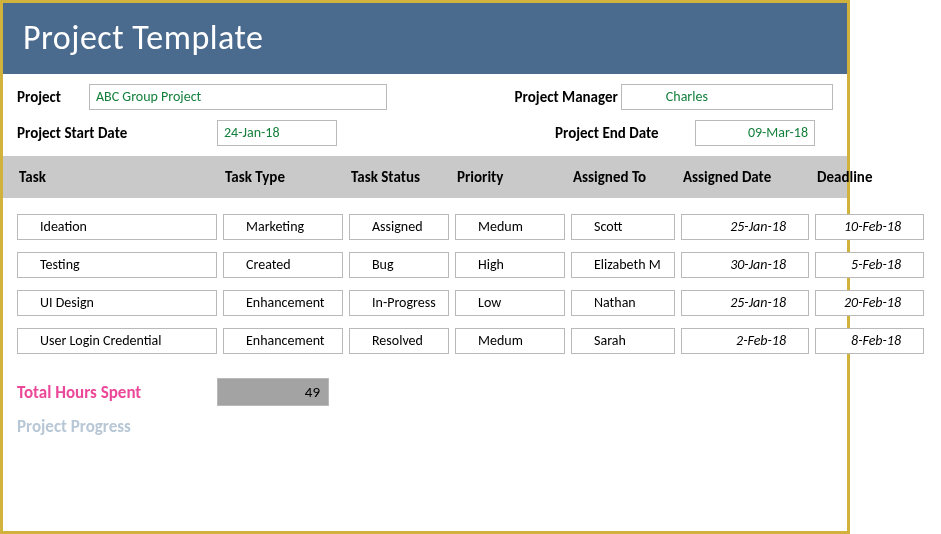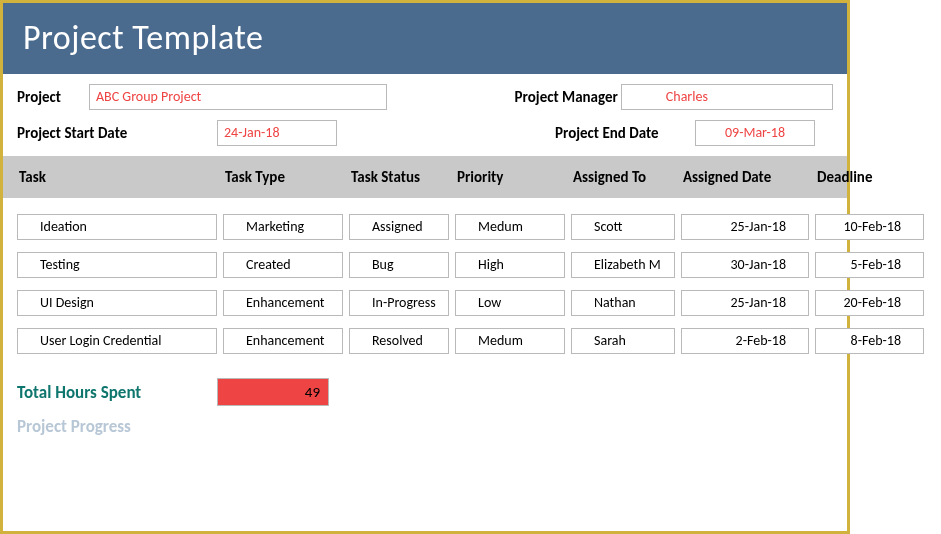--- a/index.html
+++ b/index.html
@@ -39,34 +39,34 @@
     font-weight: 700;
     color: #000;
   }
   .meta-input {
     border: 1px solid #b9b9b9;
     background: #fff;
     height: 26px;
     line-height: 24px;
     padding: 0 6px;
     font-size: 14px;
-    color: #ef4444;
+    color: #15803d;
   }
   
   .col-project-lbl { width: 80px; }
   .col-project-val { width: 330px; }
   .gap1 { width: 128px; }
   .col-pm-lbl { width: 130px; padding-left: 12px; }
   .col-pm-val { width: 230px; padding-left: 44px; }
 
   .col-start-lbl { width: 200px; }
   .col-start-val { width: 120px; text-align: left; }
   .gap2 { width: 218px; }
   .col-end-lbl { width: 140px; }
-  .col-end-val { width: 120px; text-align: center; }
+  .col-end-val { width: 120px; text-align: right; }
 
   .grid {
     margin-top: 0;
   }
   .grid-header, .grid-row {
     display: grid;
     grid-template-columns: 206px 126px 106px 116px 110px 134px 115px;
     font-size: 15px;
     padding-left: 14px;
   }
@@ -91,42 +91,42 @@
     border: 1px solid #b9b9b9;
     background: #fff;
     height: 26px;
     line-height: 24px;
     padding: 0 22px;
     font-size: 14px;
     margin-right: 6px;
     white-space: nowrap;
     overflow: hidden;
   }
-  .cell.num { text-align: right; }
+  .cell.num { text-align: right; font-style: italic; }
 
   .summary {
     padding: 18px 14px 0 14px;
   }
   .summary-row {
     display: flex;
     align-items: center;
     margin-bottom: 10px;
   }
   .summary-label {
     width: 200px;
     font-weight: 700;
     font-size: 17px;
-    color: #0f766e;
+    color: #ec4899;
   }
   .summary-label.faded {
     color: #b8c7d6;
   }
   .summary-input {
     border: 1px solid #b9b9b9;
-    background: #ef4444;
+    background: #a3a3a3;
     height: 28px;
     line-height: 26px;
     width: 112px;
     text-align: right;
     padding: 0 8px;
     font-size: 15px;
     color: #000;
   }
 </style>
 </head>

